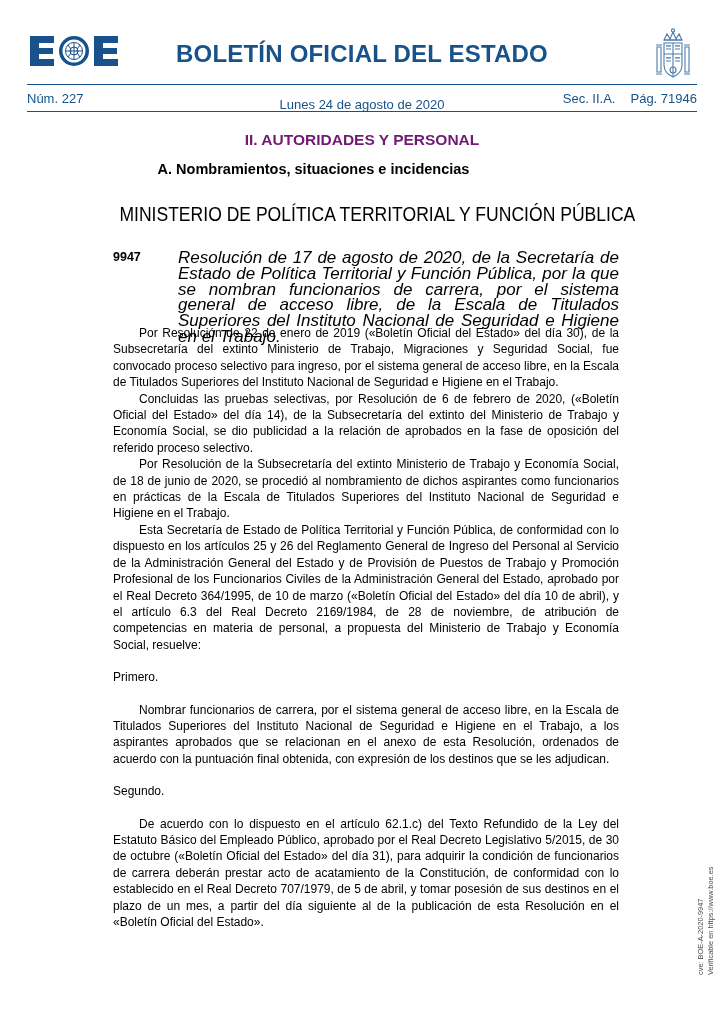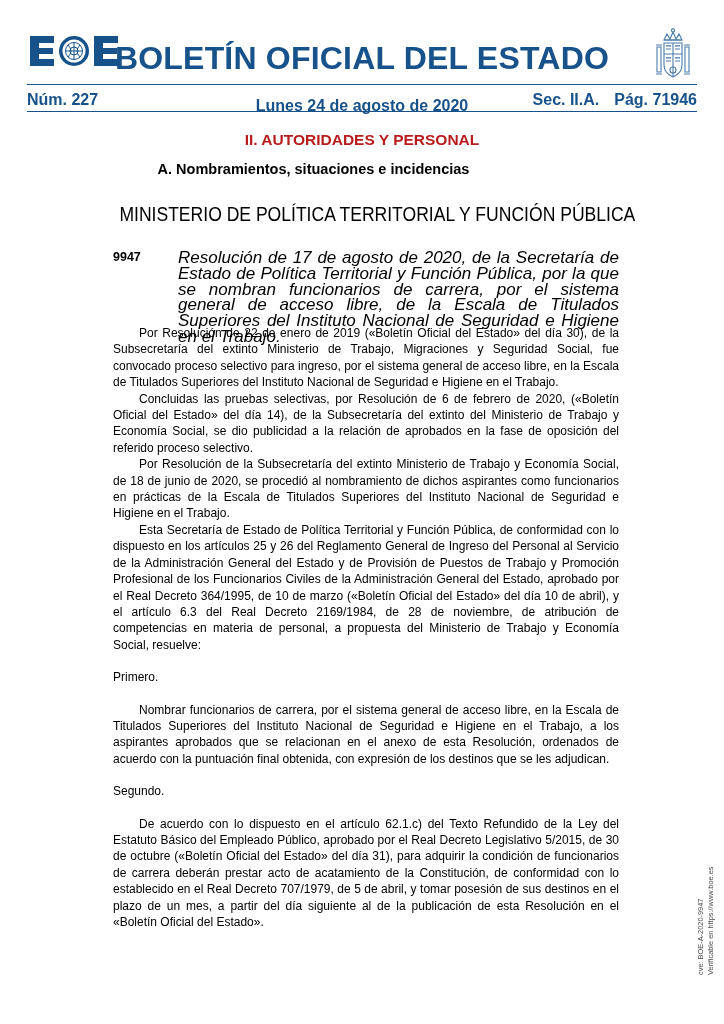--- a/index.html
+++ b/index.html
@@ -36,21 +36,21 @@
     top: 34px;
     width: 92px;
     height: 34px;
   }
   .masthead-title {
     position: absolute;
     left: 0;
     top: 40px;
     width: 724px;
     text-align: center;
-    font-size: 32px;
+    font-size: 24px;
     font-weight: bold;
     letter-spacing: 0.2px;
     color: #17528a;
     font-family: "Liberation Sans", sans-serif;
   }
   .coat-of-arms {
     position: absolute;
     right: 27px;
     top: 27px;
     width: 48px;
@@ -64,22 +64,22 @@
     top: 84px;
     width: 670px;
     height: 26px;
     border-top: 1.6px solid #17528a;
     border-bottom: 1.6px solid #17528a;
   }
   .infobar-inner {
     position: relative;
     width: 100%;
     height: 100%;
-    font-size: 16px;
-    font-weight: bold;
+    font-size: 13px;
+    font-weight: normal;
     color: #17528a;
   }
   .infobar-num {
     position: absolute;
     left: 0;
     top: 6px;
   }
   .infobar-date {
     position: absolute;
     left: 0;
@@ -98,21 +98,21 @@
 
   
   .sec-heading-1 {
     position: absolute;
     left: 0;
     top: 131px;
     width: 724px;
     text-align: center;
     font-size: 15.5px;
     font-weight: bold;
-    color: #b91c1c;
+    color: #701a75;
   }
   .sec-heading-2 {
     position: absolute;
     left: 0;
     top: 161px;
     width: 627px;
     text-align: center;
     font-size: 14.5px;
     font-weight: bold;
     color: #000;

